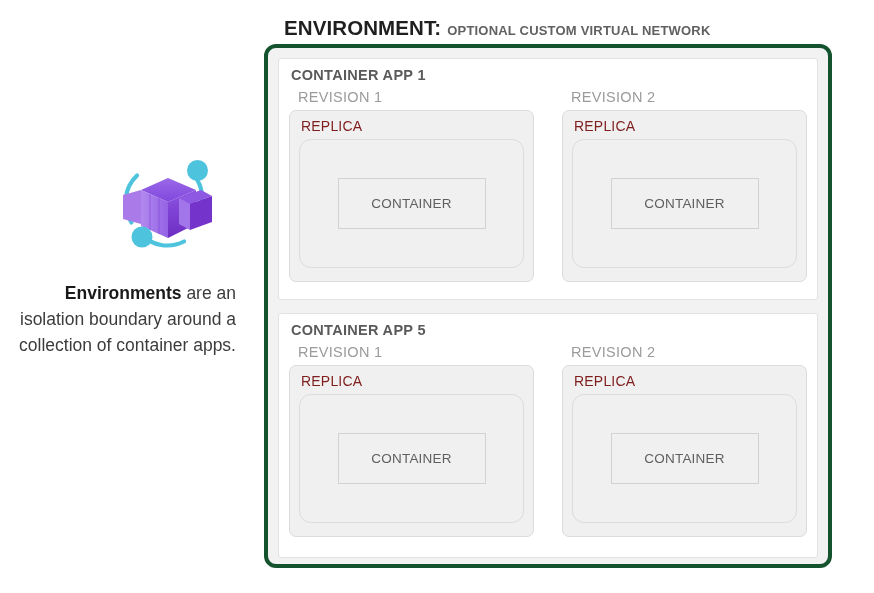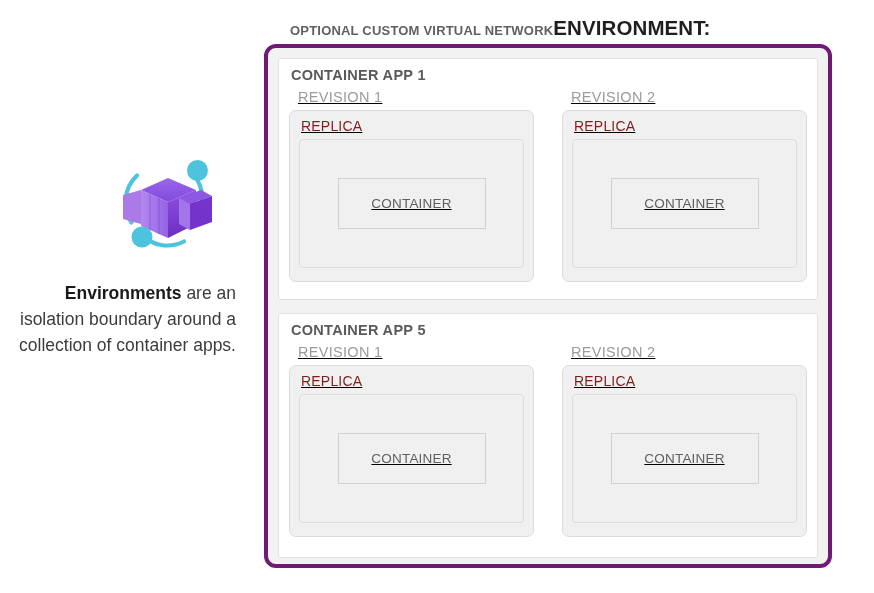--- a/index.html
+++ b/index.html
@@ -72,21 +72,21 @@
   }
 
   
   #environment-boundary {
     position: absolute;
     left: 264px;
     top: 44px;
     width: 568px;
     height: 524px;
     box-sizing: border-box;
-    border: 4px solid #701a75;
+    border: 4px solid #14532d;
     border-radius: 12px;
     background: #f2f2f2;
     padding: 10px;
   }
 
   .container-app-panel {
     box-sizing: border-box;
     background: #ffffff;
     border: 1px solid #e2e2e2;
     border-radius: 3px;
@@ -100,21 +100,20 @@
     font-size: 14.5px;
     font-weight: bold;
     color: #5a5a5a;
     letter-spacing: 0.3px;
     margin: 0 0 6px 2px;
   }
 
   .revisions-row {
     display: flex;
     gap: 28px;
-    text-decoration: underline;
   }
 
   .revision-block {
     flex: 1 1 0;
     min-width: 0;
   }
 
   .revision-title {
     font-size: 14.5px;
     color: #9b9b9b;
@@ -134,21 +133,21 @@
   .replica-title {
     font-size: 14px;
     color: #7f1d1d;
     letter-spacing: 0.2px;
     margin: 0 0 5px 2px;
   }
 
   .replica-inner {
     box-sizing: border-box;
     border: 1px solid #dcdcdc;
-    border-radius: 4px;
+    border-radius: 12px;
     background: #f0f0f0;
     height: 129px;
     display: flex;
     align-items: center;
     justify-content: center;
   }
 
   .container-box {
     box-sizing: border-box;
     width: 148px;
@@ -215,22 +214,22 @@
     </svg>
   </div>
 
   <div id="env-caption">
     <span class="bold-lead">Environments</span><span> are an isolation boundary around a collection of container apps.</span>
   </div>
 
 </div>
 
 <div id="env-title-row">
+  <span id="env-title-main">ENVIRONMENT:</span>
   <span id="env-title-sub">OPTIONAL CUSTOM VIRTUAL NETWORK</span>
-  <span id="env-title-main">ENVIRONMENT:</span>
 </div>
 
 <div id="environment-boundary">
 
   <div id="container-app-1" class="container-app-panel">
     <div class="app-title">CONTAINER APP 1</div>
     <div class="revisions-row">
 
       <div class="revision-block">
         <div class="revision-title">REVISION 1</div>

